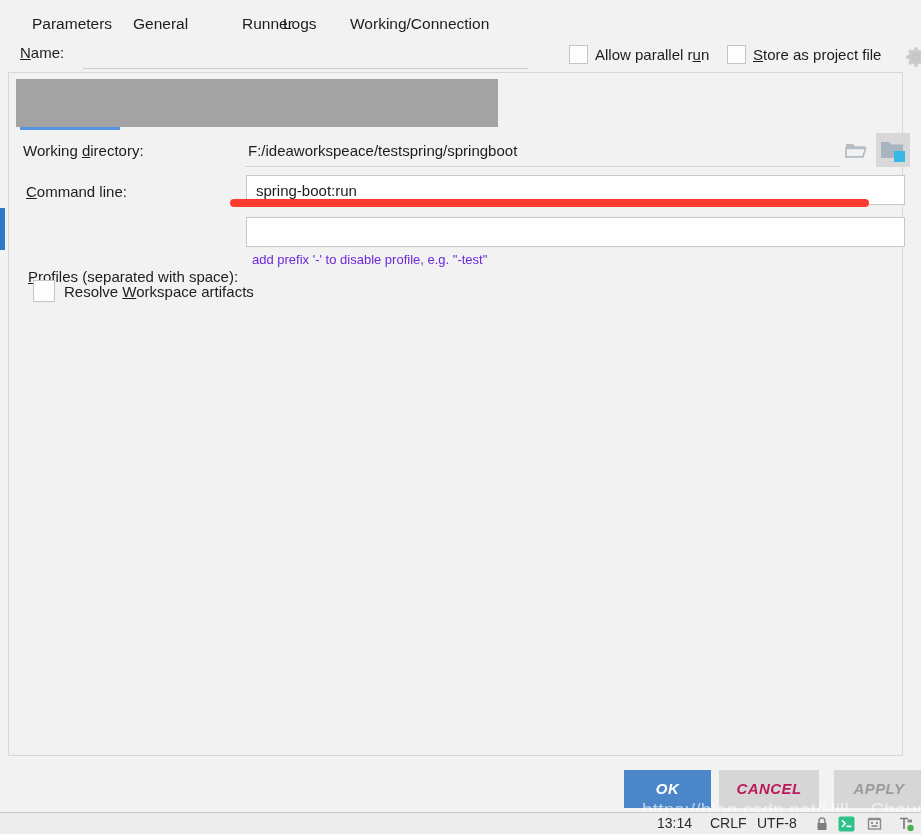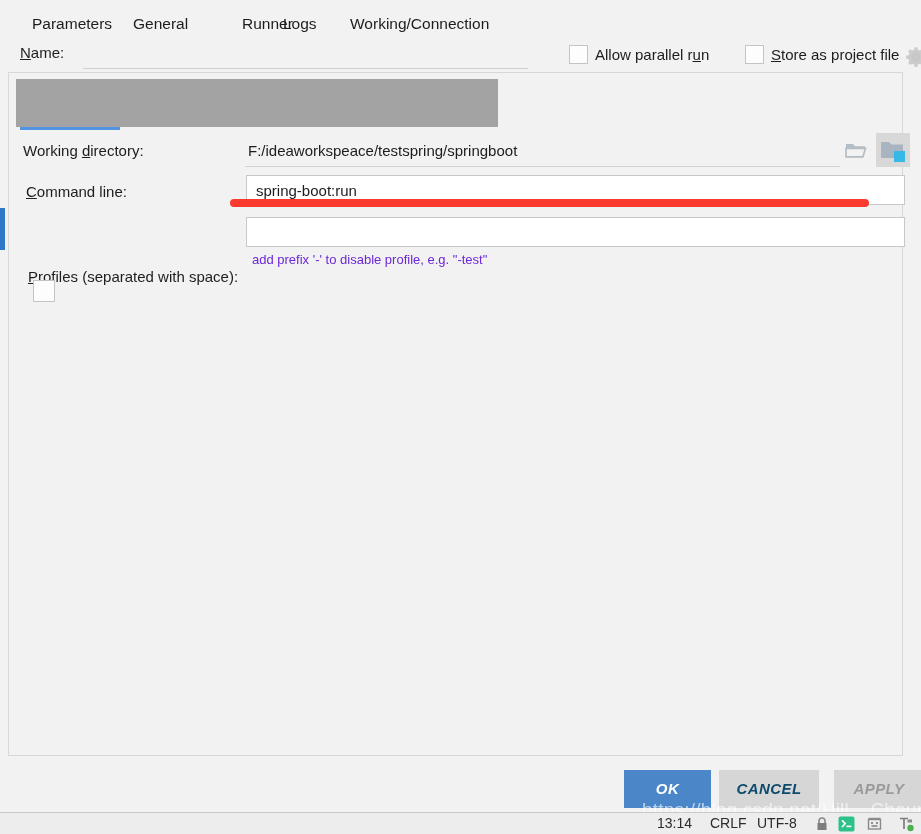--- a/index.html
+++ b/index.html
@@ -46,21 +46,21 @@
 
   
   .topcheck {
     position: absolute;
     top: 45px;
     display: flex;
     align-items: center;
     gap: 7px;
   }
   #allow-parallel-run { left: 569px; }
-  #store-as-project-file { left: 745px; }
+  #store-as-project-file { left: 727px; }
   .cbx {
     width: 19px; height: 19px;
     background: #fdfdfd;
     border: 1px solid #c4c4c4;
     box-sizing: border-box;
     flex: 0 0 auto;
   }
   .topcheck span.lbl { font-size: 15px; white-space: nowrap; }
   #gear-icon {
     position: absolute;
@@ -211,21 +211,21 @@
     border: none;
     cursor: default;
     font-style: italic;
   }
   #ok-button {
     left: 624px; width: 87px;
     background: #4a86c8; color: #ffffff;
   }
   #cancel-button {
     left: 719px; width: 100px;
-    background: #d6d6d6; color: #0c4a6e;
+    background: #d6d6d6; color: #be185d;
   }
   #apply-button {
     left: 834px; width: 90px;
     background: #d6d6d6; color: #9a9a9a;
   }
 
   
   #watermark {
     position: absolute;
     left: 642px; top: 799px;
@@ -318,20 +318,21 @@
 <div class="form-label" id="command-line-label"><u>C</u><span>ommand line:</span></div>
 <input id="command-line-input" type="text" value="spring-boot:run" style="">
 <div id="red-annotation-line"></div>
 
 <div class="form-label" id="profiles-label"><u>P</u><span>rofiles (separated with space):</span></div>
 <input id="profiles-input" type="text" value="" style="">
 <div id="profiles-hint">add prefix '-' to disable profile, e.g. "-test"</div>
 
 <div id="resolve-workspace-artifacts">
   <span class="cbx"></span>
+  <span class="lbl"><span>Resolve </span><u>W</u><span>orkspace artifacts</span></span>
 </div>
 
 <div class="footer-btn" id="ok-button">OK</div>
 <div class="footer-btn" id="cancel-button">CANCEL</div>
 <div class="footer-btn" id="apply-button">APPLY</div>
 
 <div id="watermark">https://blog.csdn.net/Hill__Cheung</div>
 
 <div id="status-bar">
   <div class="status-text" id="status-time">13:14</div>

